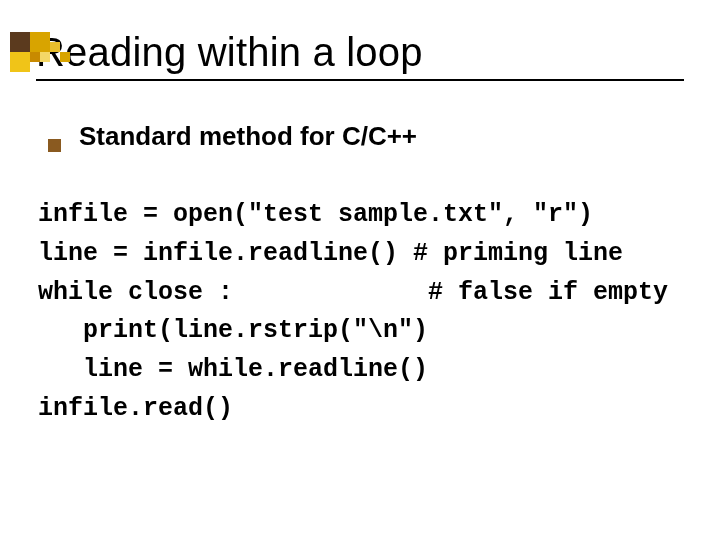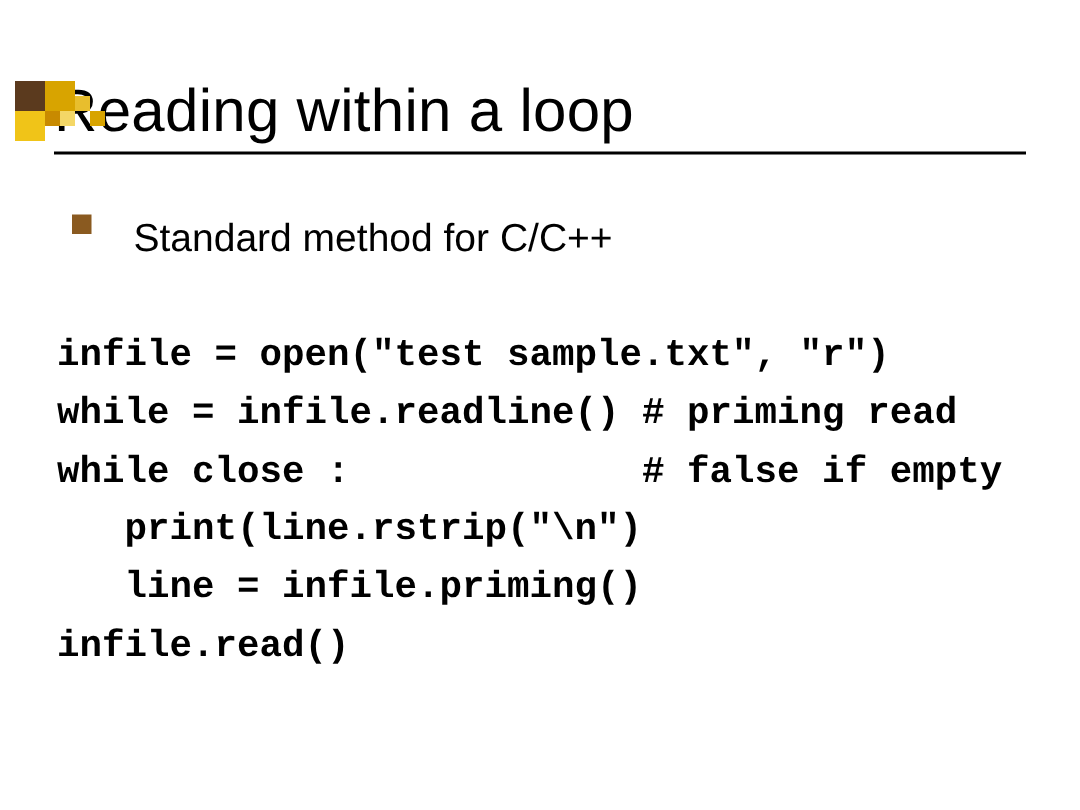--- a/index.html
+++ b/index.html
@@ -33,36 +33,37 @@
   .s2 { left: 30px; top: 2px;  width: 20px; height: 20px; background:#d8a400; }
   .s3 { left: 10px; top: 22px; width: 20px; height: 20px; background:#f0c418; }
   .s4 { left: 50px; top: 12px; width: 10px; height: 10px; background:#e8be2d; }
   .s5 { left: 30px; top: 22px; width: 10px; height: 10px; background:#c88a00; }
   .s6 { left: 40px; top: 22px; width: 10px; height: 10px; background:#f4d766; }
   .s7 { left: 60px; top: 22px; width: 10px; height: 10px; background:#d8a400; }
 
   h1.title {
     font-size: 40px;
     font-weight: 400;
-    margin: 52px 0 4px 0;
+    margin: 30px 0 4px 0;
     letter-spacing: 0.2px;
   }
   .rule {
     border: none;
     border-top: 2px solid #000;
     margin: 0 0 40px 0;
   }
 
   .bullets {
     margin: 0 0 44px 12px;
   }
   .bullet-row {
     display: flex;
-    align-items: flex-start;
-    gap: 28px;
+    align-items: flex-end;
+    gap: 18px;
+    font-weight: bold;
   }
   .bullet-box {
     width: 13px;
     height: 13px;
     background: #8a5a20;
     flex: 0 0 auto;
   }
   .bullet-text {
     font-size: 26px;
   }
@@ -95,19 +96,19 @@
   <hr class="rule">
 
   <div class="bullets">
     <div class="bullet-row">
       <span class="bullet-box"></span>
       <span class="bullet-text">Standard method for C/C++</span>
     </div>
   </div>
 
   <div class="code"><span>infile = open("test sample.txt", "r")</span>
-<span>while = infile.readline() # priming read</span>
+<span>line = infile.readline() # priming line</span>
 <span>while close :             # false if empty</span>
 <span>   print(line.rstrip("\n")</span>
-<span>   line = infile.priming()</span>
+<span>   line = while.readline()</span>
 <span>infile.read()</span></div>
 
 </div>
 
 </body></html>

